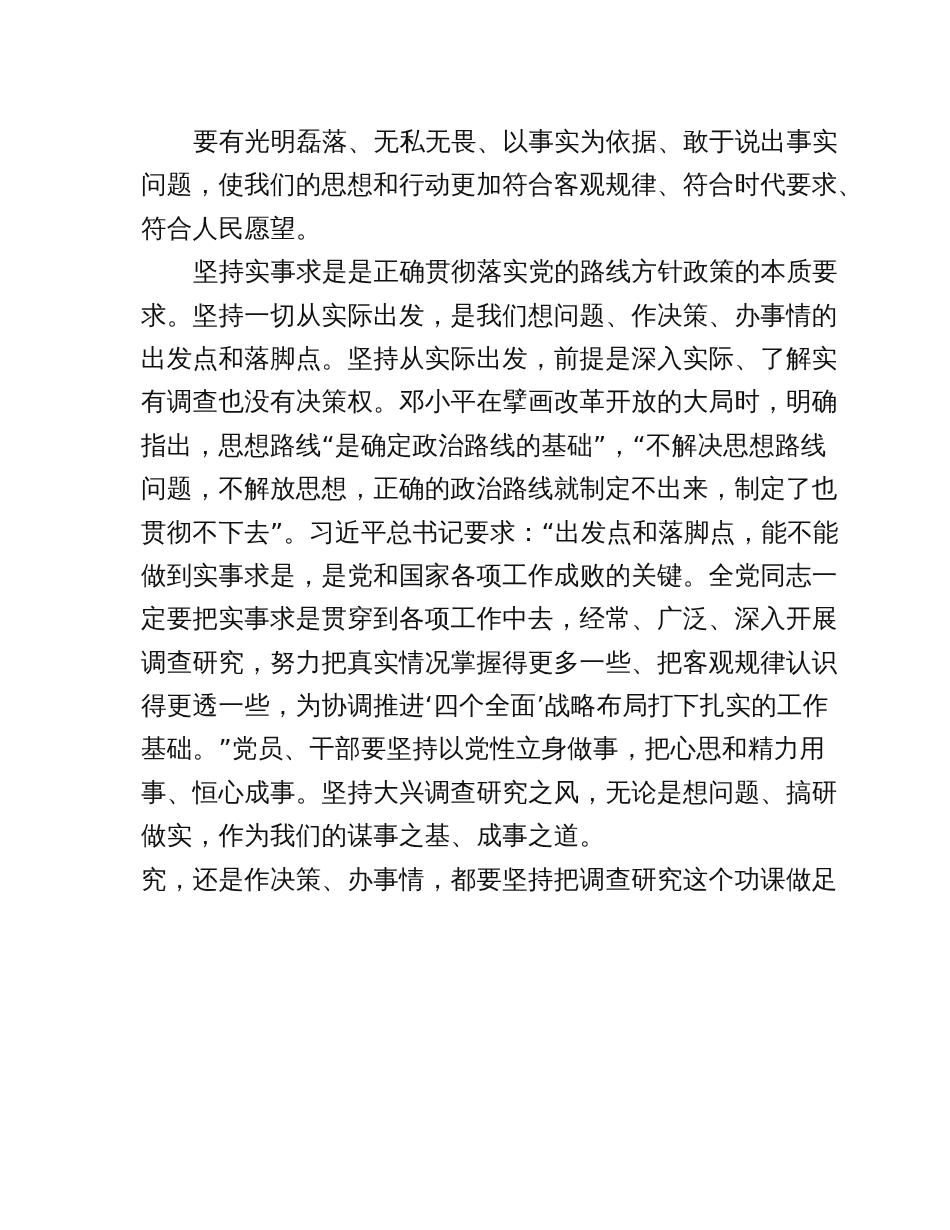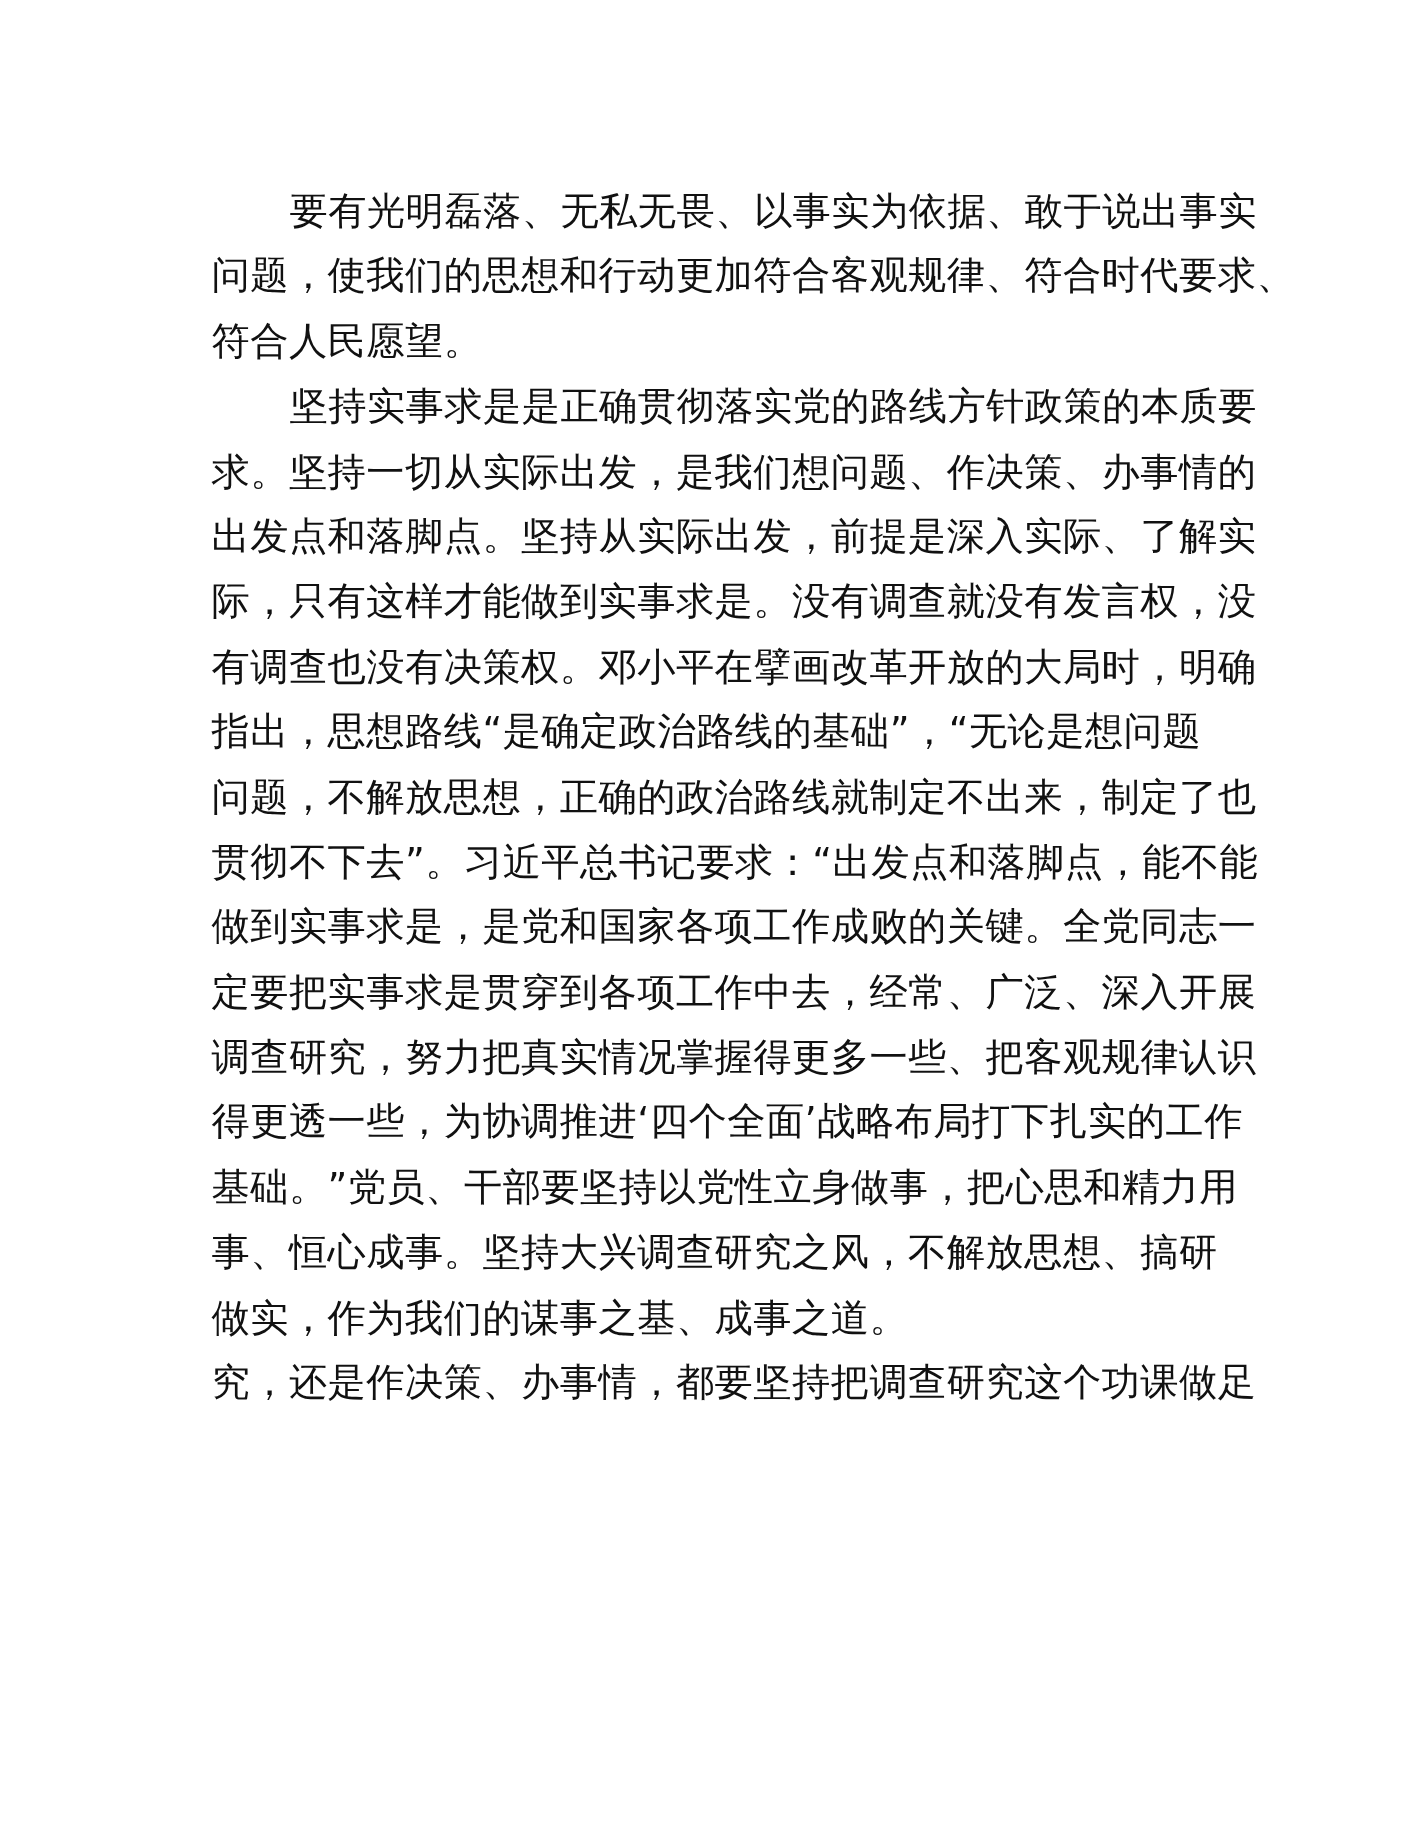--- a/index.html
+++ b/index.html
@@ -49,29 +49,28 @@
     <div class="paragraph">
       <div class="line indent">要有光明磊落、无私无畏、以事实为依据、敢于说出事实</div>
       <div class="line">问题，使我们的思想和行动更加符合客观规律、符合时代要求、</div>
       <div class="line">符合人民愿望。</div>
     </div>
 
     <div class="paragraph">
       <div class="line indent">坚持实事求是是正确贯彻落实党的路线方针政策的本质要</div>
       <div class="line">求。坚持一切从实际出发，是我们想问题、作决策、办事情的</div>
       <div class="line">出发点和落脚点。坚持从实际出发，前提是深入实际、了解实</div>
-      <div class="line">际，只有这样才能做到实事求是。没有调查就没有发言权，没</div>
       <div class="line">有调查也没有决策权。邓小平在擘画改革开放的大局时，明确</div>
-      <div class="line">指出，思想路线“是确定政治路线的基础”，“无论是想问题</div>
+      <div class="line">指出，思想路线“是确定政治路线的基础”，“不解决思想路线</div>
       <div class="line">问题，不解放思想，正确的政治路线就制定不出来，制定了也</div>
       <div class="line">贯彻不下去”。习近平总书记要求：“出发点和落脚点，能不能</div>
       <div class="line">做到实事求是，是党和国家各项工作成败的关键。全党同志一</div>
       <div class="line">定要把实事求是贯穿到各项工作中去，经常、广泛、深入开展</div>
       <div class="line">调查研究，努力把真实情况掌握得更多一些、把客观规律认识</div>
       <div class="line">得更透一些，为协调推进‘四个全面’战略布局打下扎实的工作</div>
       <div class="line">基础。”党员、干部要坚持以党性立身做事，把心思和精力用</div>
-      <div class="line">事、恒心成事。坚持大兴调查研究之风，不解放思想、搞研</div>
+      <div class="line">事、恒心成事。坚持大兴调查研究之风，无论是想问题、搞研</div>
       <div class="line">做实，作为我们的谋事之基、成事之道。</div>
       <div class="line">究，还是作决策、办事情，都要坚持把调查研究这个功课做足</div>
     </div>
 
   </div>
 </div>
 
 </body></html>

